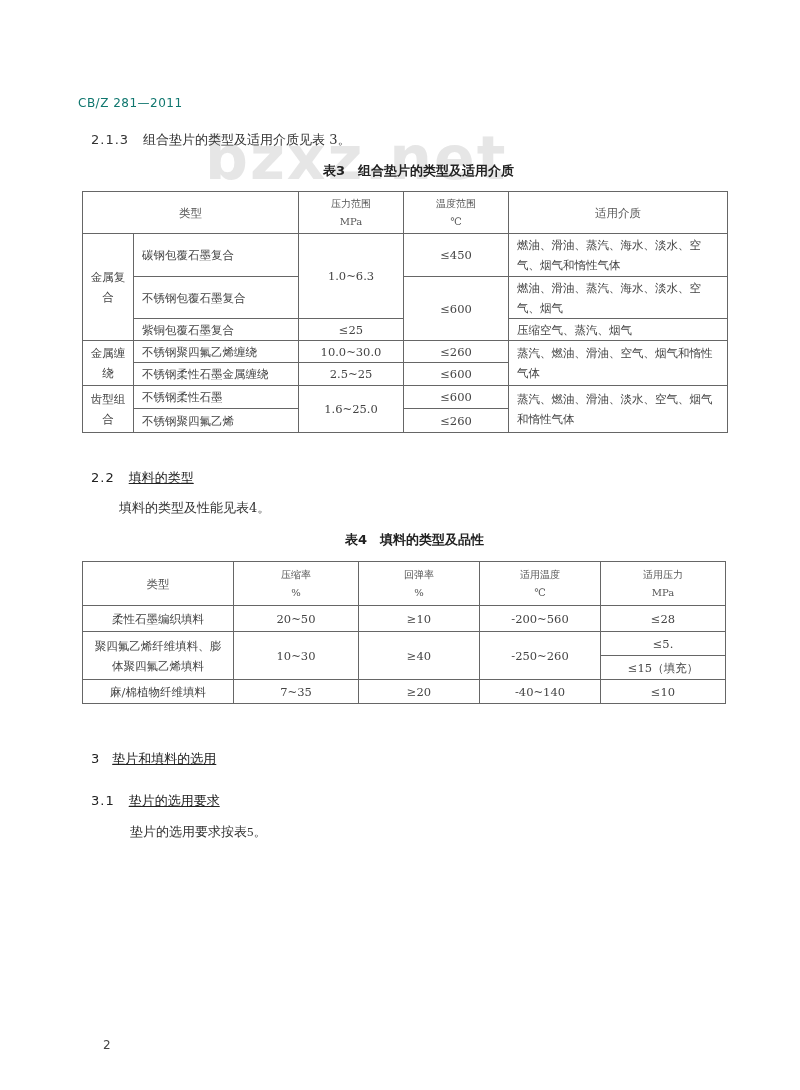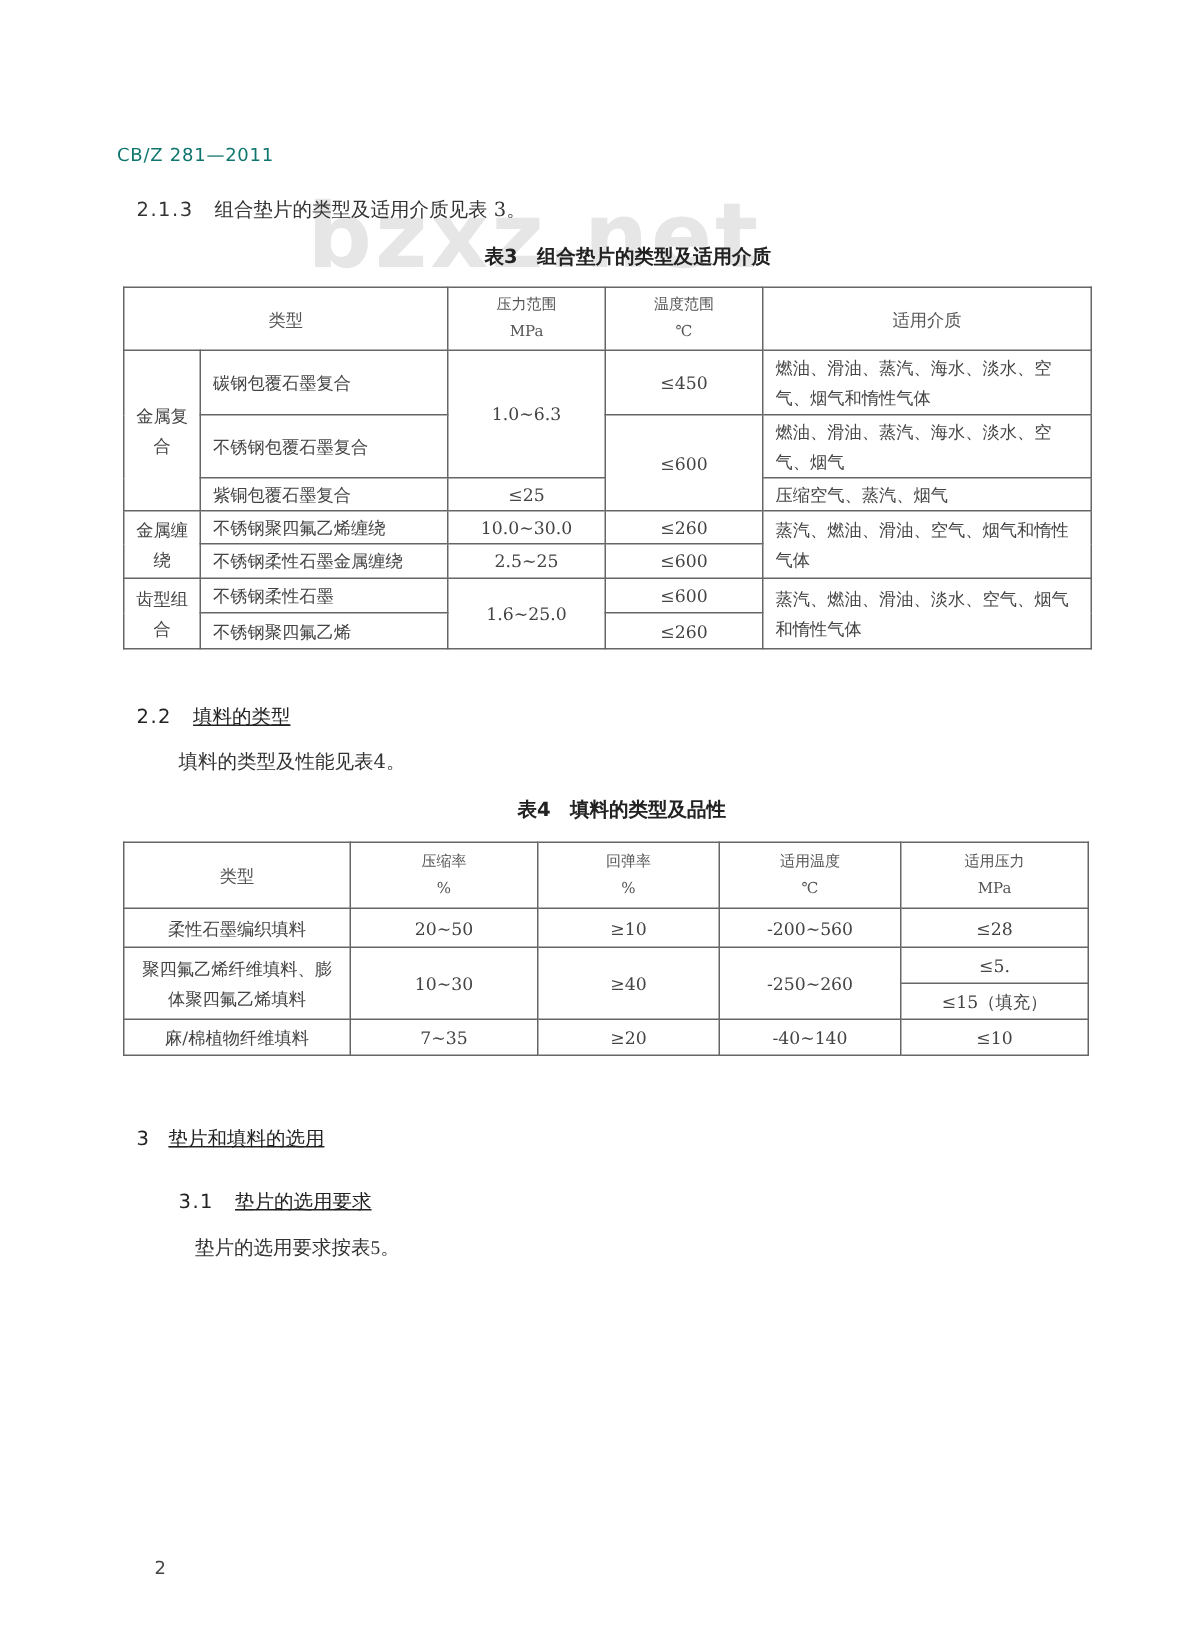--- a/index.html
+++ b/index.html
@@ -178,18 +178,18 @@
     <td>-40~140</td>
     <td>≤10</td>
   </tr>
 </tbody>
   </table>
 
 <div class="abs heading" style="left:91px; top:750px;">
   <span class="num" style="margin-right:12px;">3</span><span>垫片和填料的选用</span>
 </div>
 
-<div class="abs heading" style="left:91px; top:792px;margin-left:28px;">
+<div class="abs heading" style="left:91px; top:792px;">
   <span class="num">3.1</span><span>垫片的选用要求</span>
 </div>
 <div class="abs para" style="left:130px; top:823px;font-family:Liberation Serif, serif;">垫片的选用要求按表5。</div>
 
 <div class="abs pagenum">2</div>
 
 </body></html>

